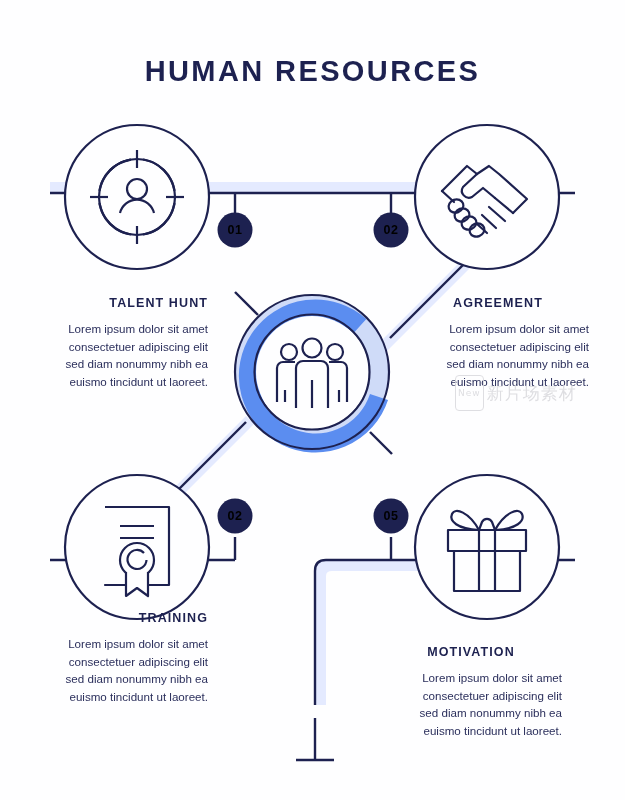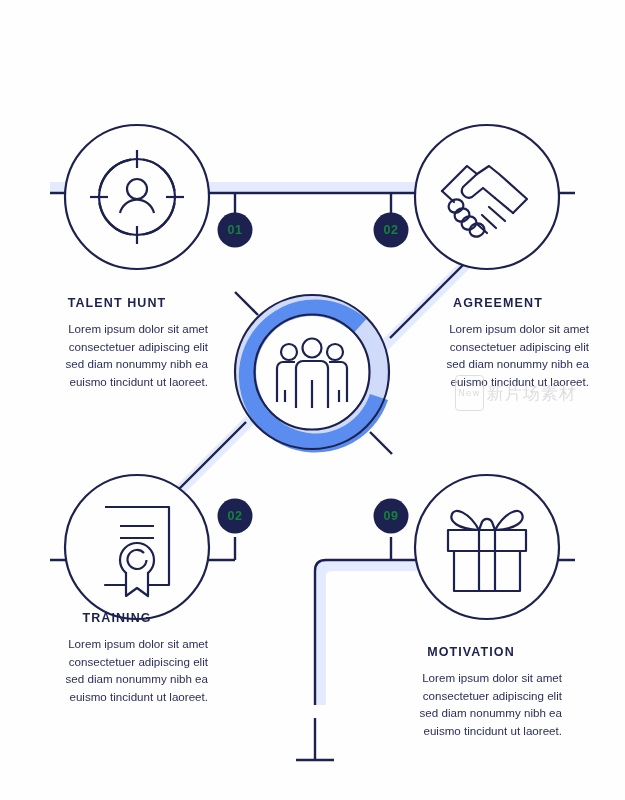--- a/index.html
+++ b/index.html
@@ -64,28 +64,28 @@
     text-align: right;
   }
   .block-right {
     width: 182px;
     text-align: right;
   }
   .blk1 { left: 26px; top: 296px; }
   .blk2 { left: 407px; top: 296px; }
   .blk3 { left: 26px; top: 611px; }
   .blk4 { left: 380px; top: 645px; }
-  .blk1 .sec-head, .blk3 .sec-head { text-align: center; }
+  .blk1 .sec-head, .blk3 .sec-head { text-align: right; }
   .blk2 .sec-head, .blk4 .sec-head { text-align: center; }
   .sec-head { margin-bottom: 10px; }
   .badge-num {
     position: absolute;
     font-size: 12.5px;
     font-weight: bold;
-    color: #15803d;
+    color: #000000;
     letter-spacing: 0.6px;
     width: 40px;
     text-align: center;
   }
   .b01 { left: 215px; top: 223px; }
   .b02 { left: 371px; top: 223px; }
   .b03 { left: 215px; top: 509px; }
   .b04 { left: 371px; top: 509px; }
   .wm {
     position: absolute;
@@ -244,25 +244,26 @@
     </g>
   </svg>
 
   <svg class="layer" viewBox="0 0 625 800">
     <circle cx="235" cy="230" r="17.5" fill="#1d2150"></circle>
     <circle cx="391" cy="230" r="17.5" fill="#1d2150"></circle>
     <circle cx="235" cy="516" r="17.5" fill="#1d2150"></circle>
     <circle cx="391" cy="516" r="17.5" fill="#1d2150"></circle>
   </svg>
 
+  <div class="txt title">HUMAN RESOURCES</div>
 
   <div class="badge-num b01">01</div>
   <div class="badge-num b02">02</div>
   <div class="badge-num b03">02</div>
-  <div class="badge-num b04">09</div>
+  <div class="badge-num b04">05</div>
 
   <div class="txt block-left blk1">
     <div class="sec-head">TALENT HUNT</div>
     <div class="sec-body">
       <div>Lorem ipsum dolor sit amet</div>
       <div>consectetuer adipiscing elit</div>
       <div>sed diam nonummy nibh ea</div>
       <div>euismo tincidunt ut laoreet.</div>
     </div>
   </div>

